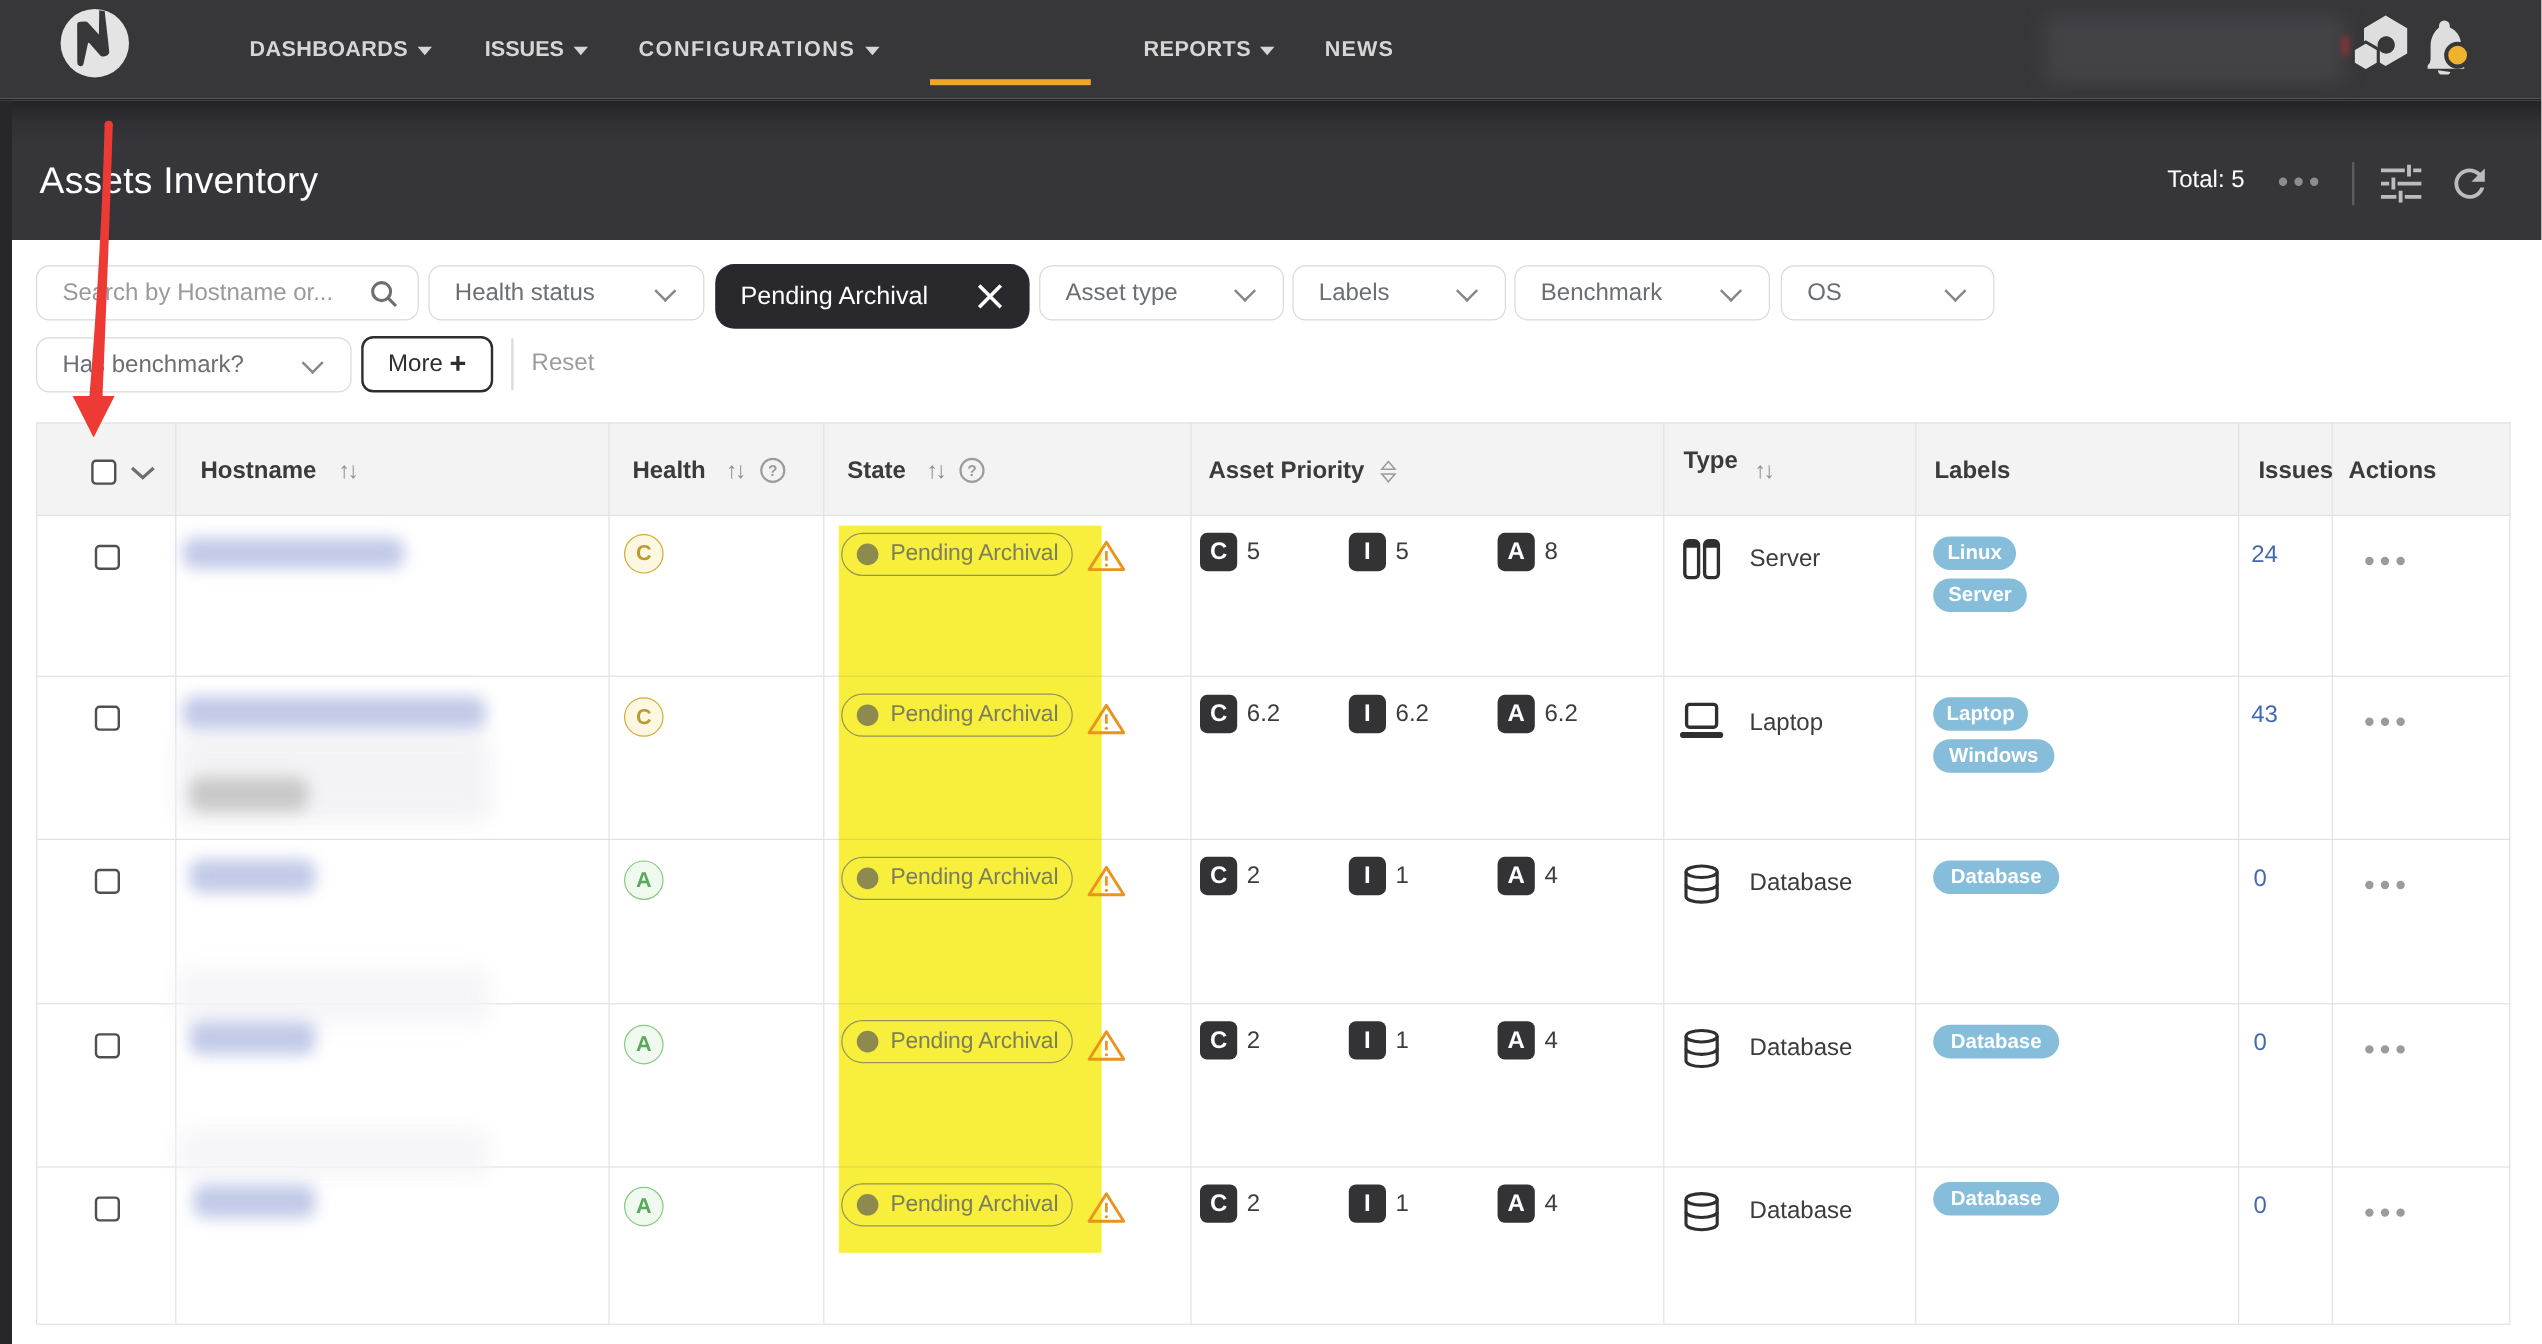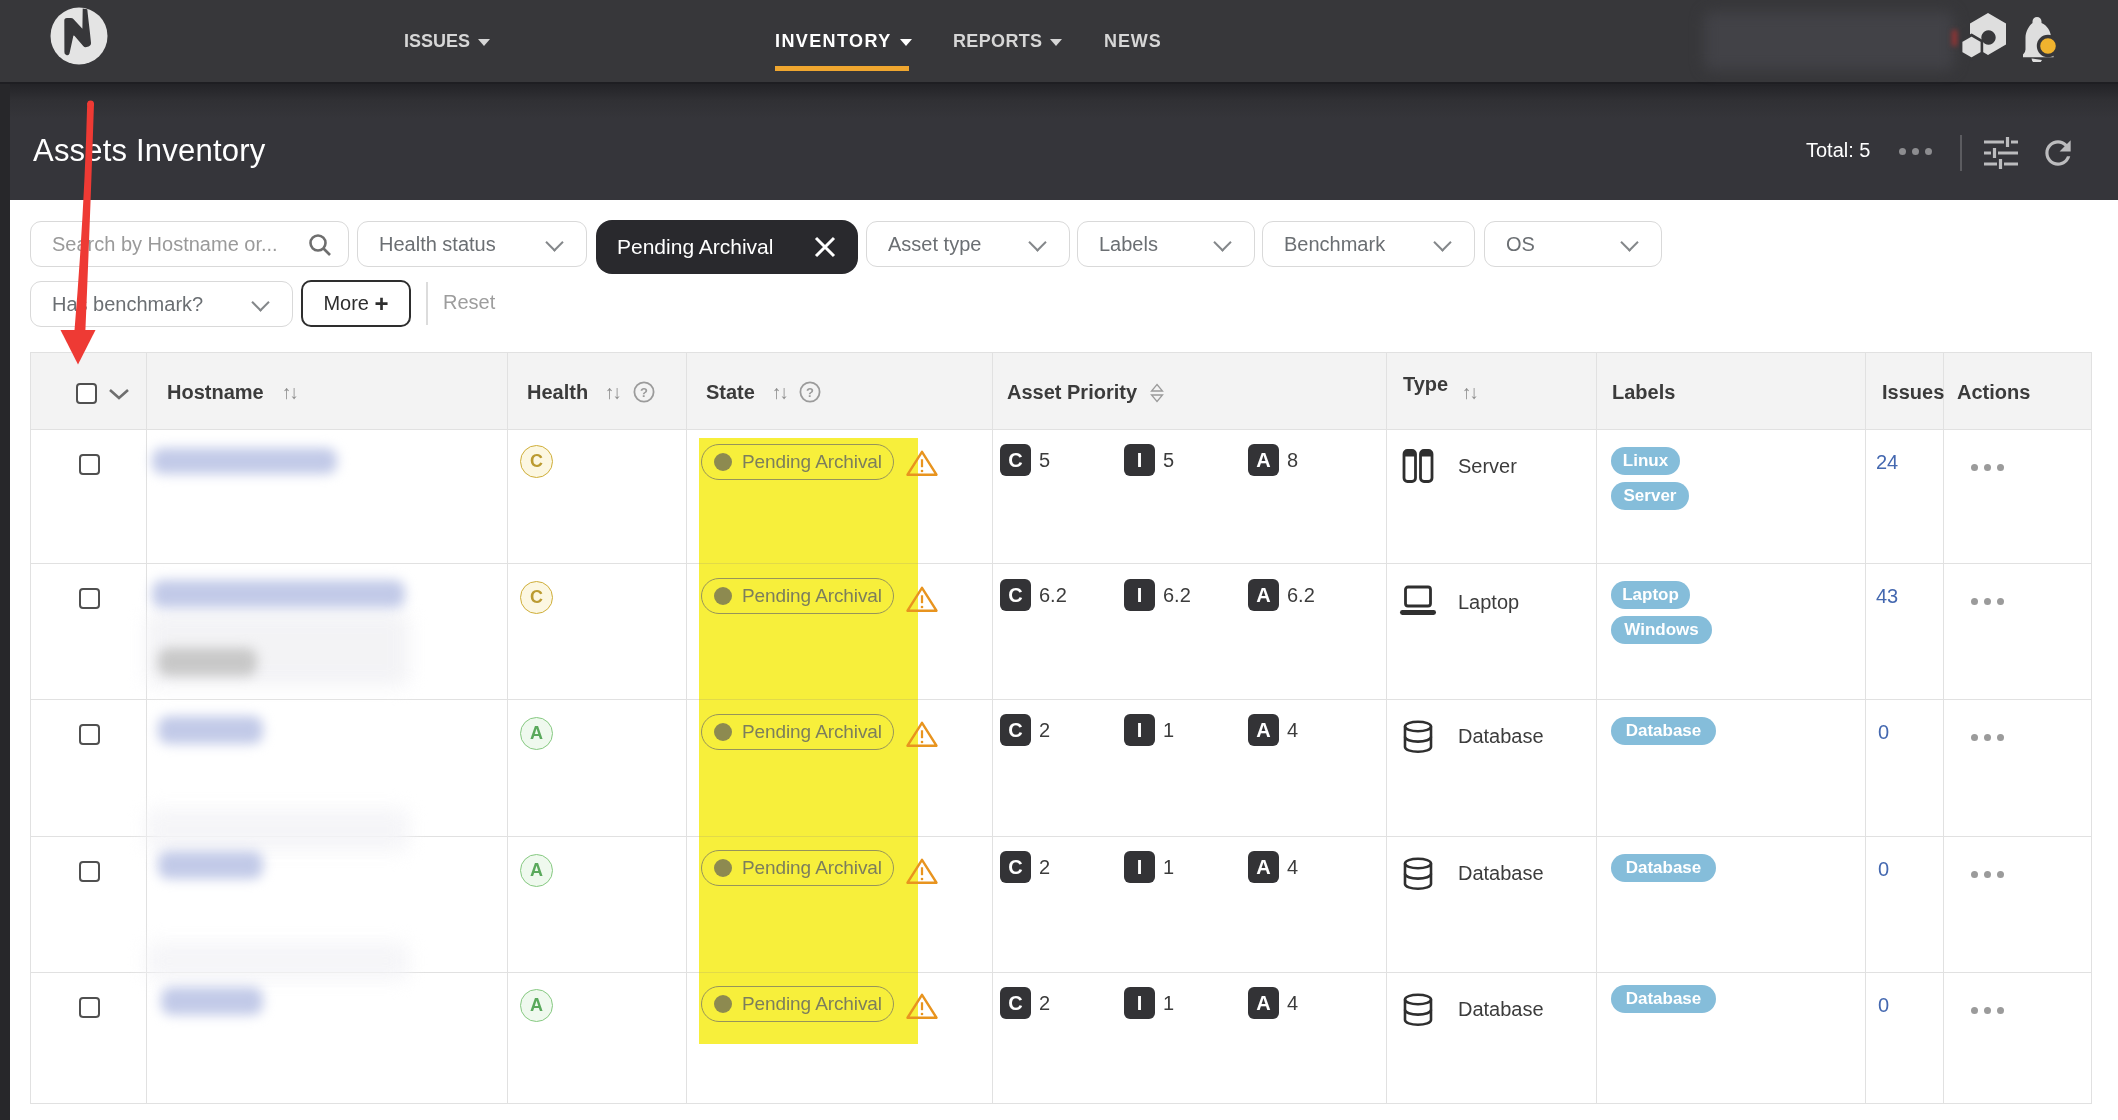--- a/index.html
+++ b/index.html
@@ -49,22 +49,23 @@
 <body>
 <div id="page">
 
   <div id="nav"></div>
   <div id="band">
       <h1>Assets Inventory</h1>
     </div>
   <div id="navsep"></div>
   <div id="leftstrip"></div>
 
+  <div class="navitem" style="left:208px; letter-spacing:0.3px;">DASHBOARDS<span class="caret"></span></div>
   <div class="navitem" style="left:404px">ISSUES<span class="caret"></span></div>
-  <div class="navitem" style="left:775px; color:#fff; letter-spacing:1.4px;">INVENTORY<span class="caret" style="border-top-color:#fff"></span></div>
+  <div class="navitem" style="left:532px; letter-spacing:1.3px;">CONFIGURATIONS<span class="caret"></span></div>
   <div class="navitem" style="left:953px; letter-spacing:0.35px;">REPORTS<span class="caret"></span></div>
   <div class="navitem" style="left:1104px; letter-spacing:0.9px;">NEWS</div>
   <div id="underline"></div>
 
   <svg class="abs" style="left:50px; top:7px" width="58" height="58" viewBox="0 0 58 58">
     <defs>
         <clipPath id="lc">
           <circle cx="29" cy="29" r="28.5"></circle>
         </clipPath>
       </defs>

